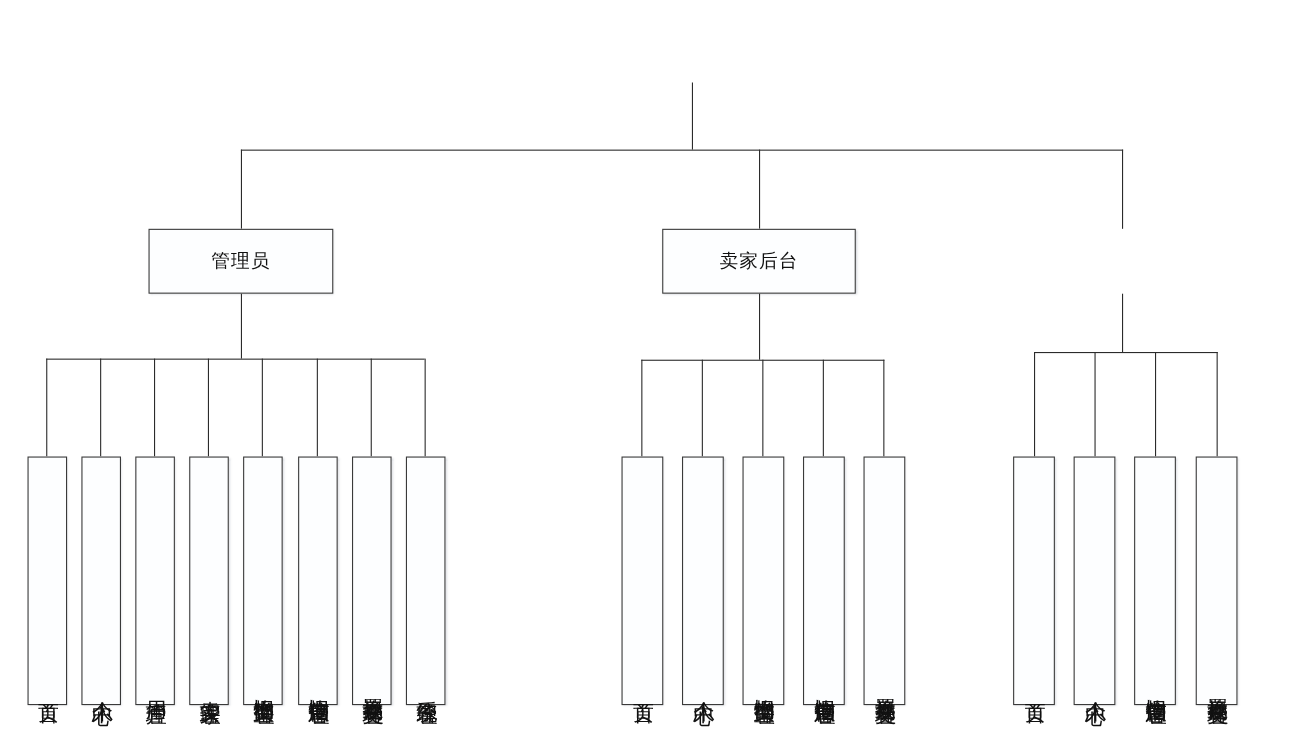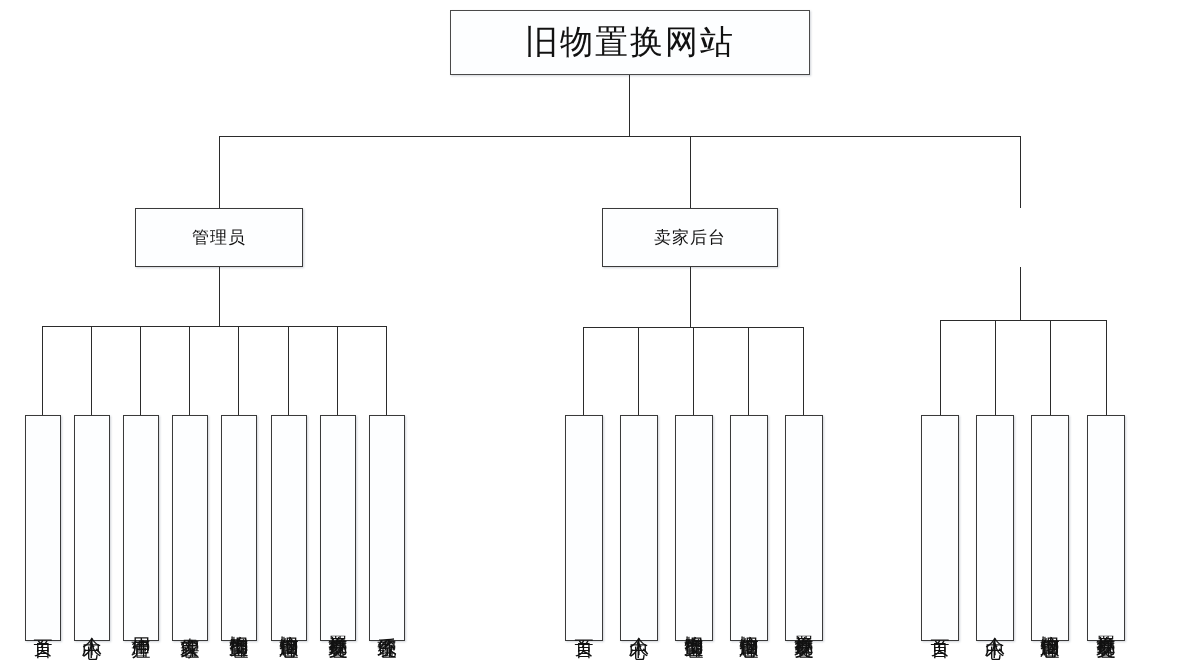--- a/index.html
+++ b/index.html
@@ -63,23 +63,20 @@
     letter-spacing: 1px;
     color: #111;
     white-space: nowrap;
   }
 </style>
 </head>
 <body>
 
 <div id="canvas">
 
-  <div class="node node-root" style="left:450px; top:10px; width:360px; height:65px;">
-    <span>旧物置换网站</span>
-  </div>
 
   <div class="line-v" style="left:629px; top:75px; height:61px;"></div>
 
   <div class="line-h" style="left:219px; top:136px; width:802px;"></div>
 
   <div class="line-v" style="left:219px; top:136px; height:72px;"></div>
   <div class="line-v" style="left:690px; top:136px; height:72px;"></div>
   <div class="line-v" style="left:1020px; top:136px; height:72px;"></div>
 
   <div class="node node-mid" style="left:135px; top:208px; width:168px; height:59px;">

